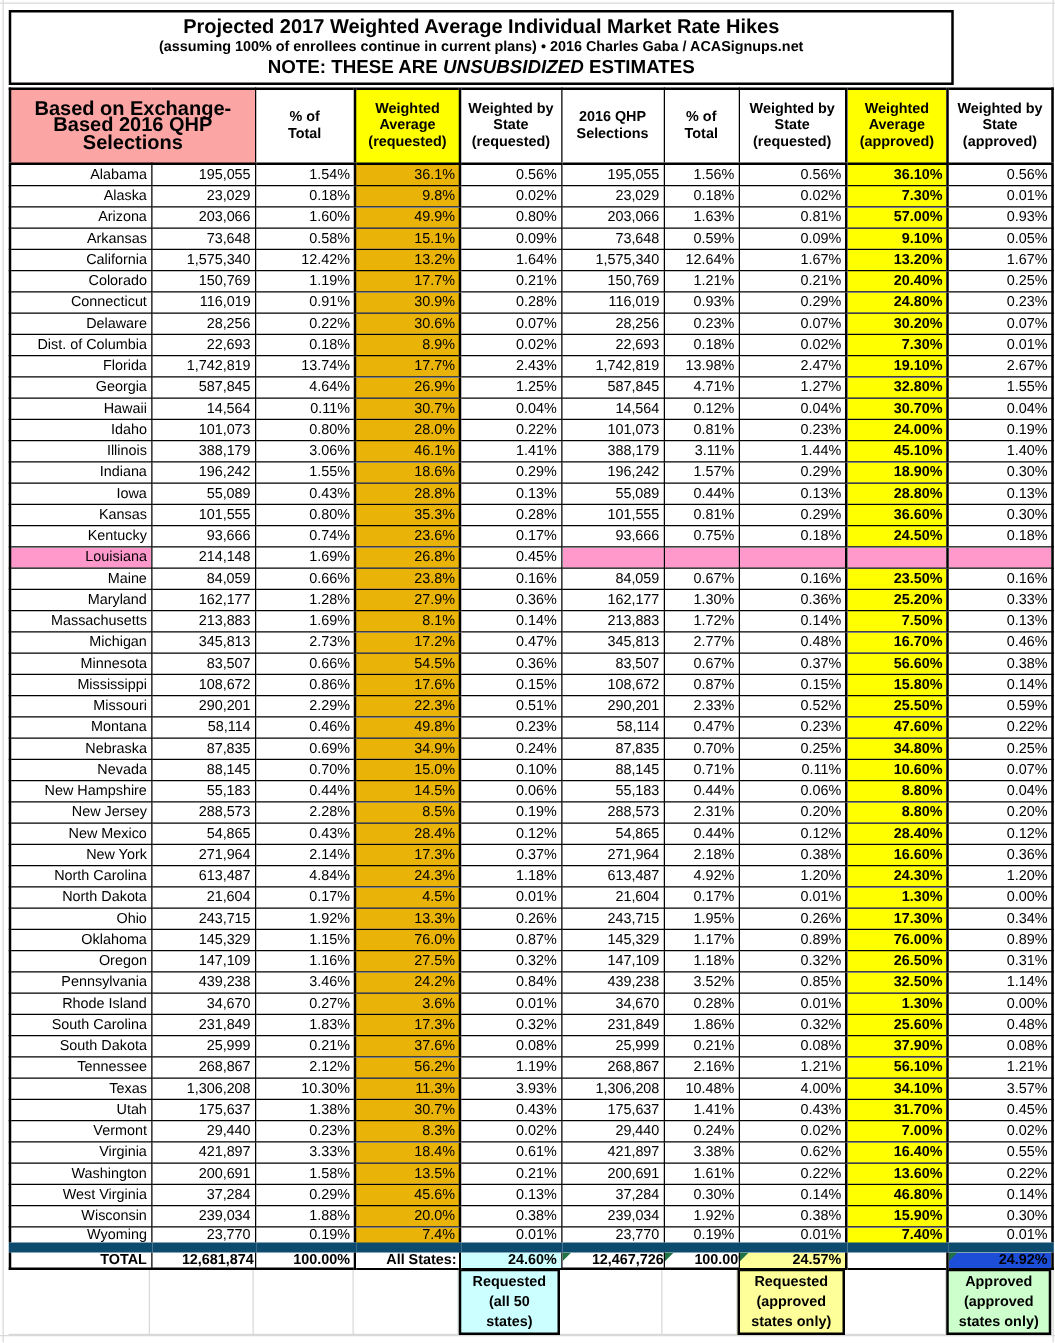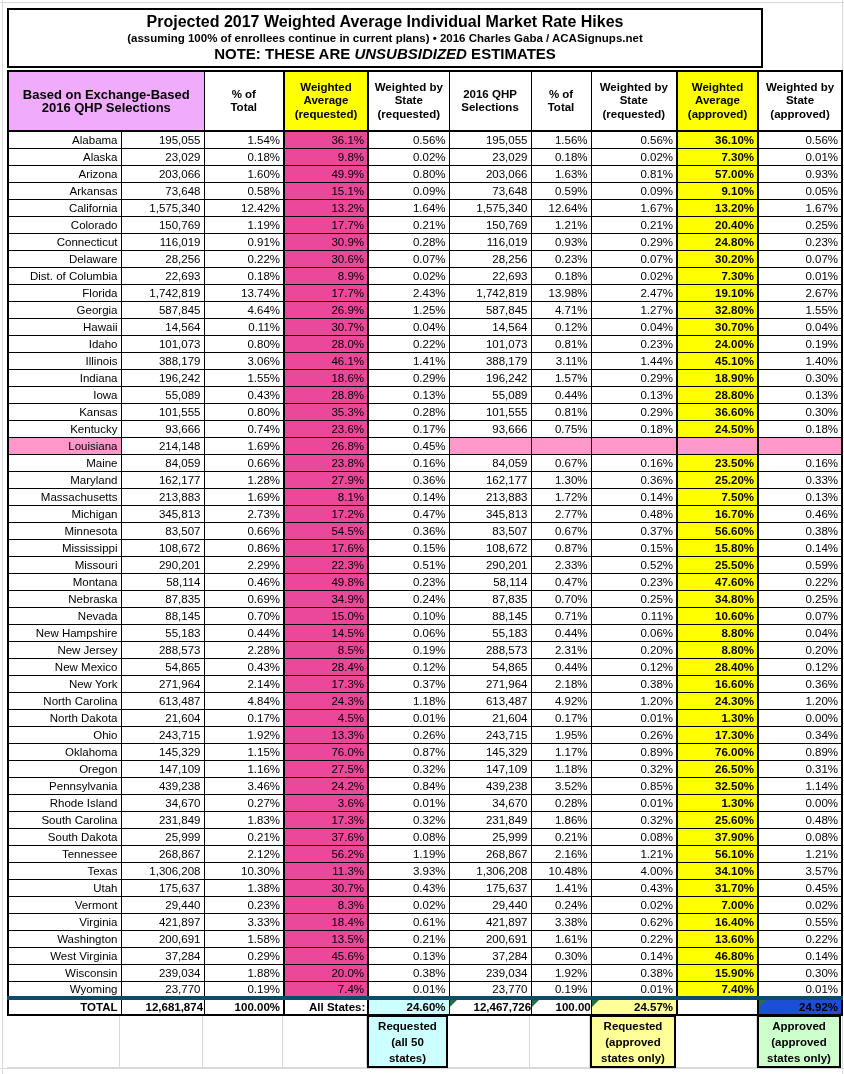--- a/index.html
+++ b/index.html
@@ -22,31 +22,31 @@
   .t3{font-size:15px;font-weight:bold;line-height:18px;}
   .t3 em{font-style:italic;}
 
   
   table.maintable{border-collapse:collapse;table-layout:fixed;width:834px;
                   border:2px solid #000;}
   .maintable th,.maintable td{border:1px solid #000;overflow:hidden;white-space:nowrap;
                   font-size:11.5px;padding:0 3px 0 0;box-sizing:border-box;}
   .maintable th{white-space:normal;font-weight:bold;text-align:center;height:60px;
                 line-height:13.5px;padding:0 5px;border-bottom:2px solid #000;}
-  th.hblue{background:#f0abfc;font-size:13px;}
+  th.hblue{background:#fca5a5;font-size:16px;}
   th.hp{padding:0 14px;}
   th.hp2{padding:0 4px;}
   .ycol{border-left:2px solid #000 !important;border-right:2px solid #000 !important;}
   th.yhdr{background:#FFFF00;}
   .maintable td{height:17px;text-align:right;}
-  td.c3{background:#ec4899;}
+  td.c3{background:#eab308;}
   td.c8{background:#FFFF00;font-weight:bold;}
   td.pink{background:#FF99CC;padding-left:40px;}
   
-  tr.totalrow td{font-weight:bold;border-top:4px solid #0c4a6e;position:relative;padding-left:24px;}
+  tr.totalrow td{font-weight:bold;border-top:8px solid #0c4a6e;position:relative;padding-left:24px;}
   td.cyanbg{background:#CCFFFF;}
   td.lyellow{background:#FFFF99;}
   td.lgreen{background:#1d4ed8;}
   td.allstates{text-align:right;background:#fff;}
   td.blankw{background:#fff;}
   td.tri:before{content:"";position:absolute;left:0;top:0;width:0;height:0;
       border-top:7px solid #217346;border-right:7px solid transparent;}
 
   
   .footerrow{display:grid;width:834px;

